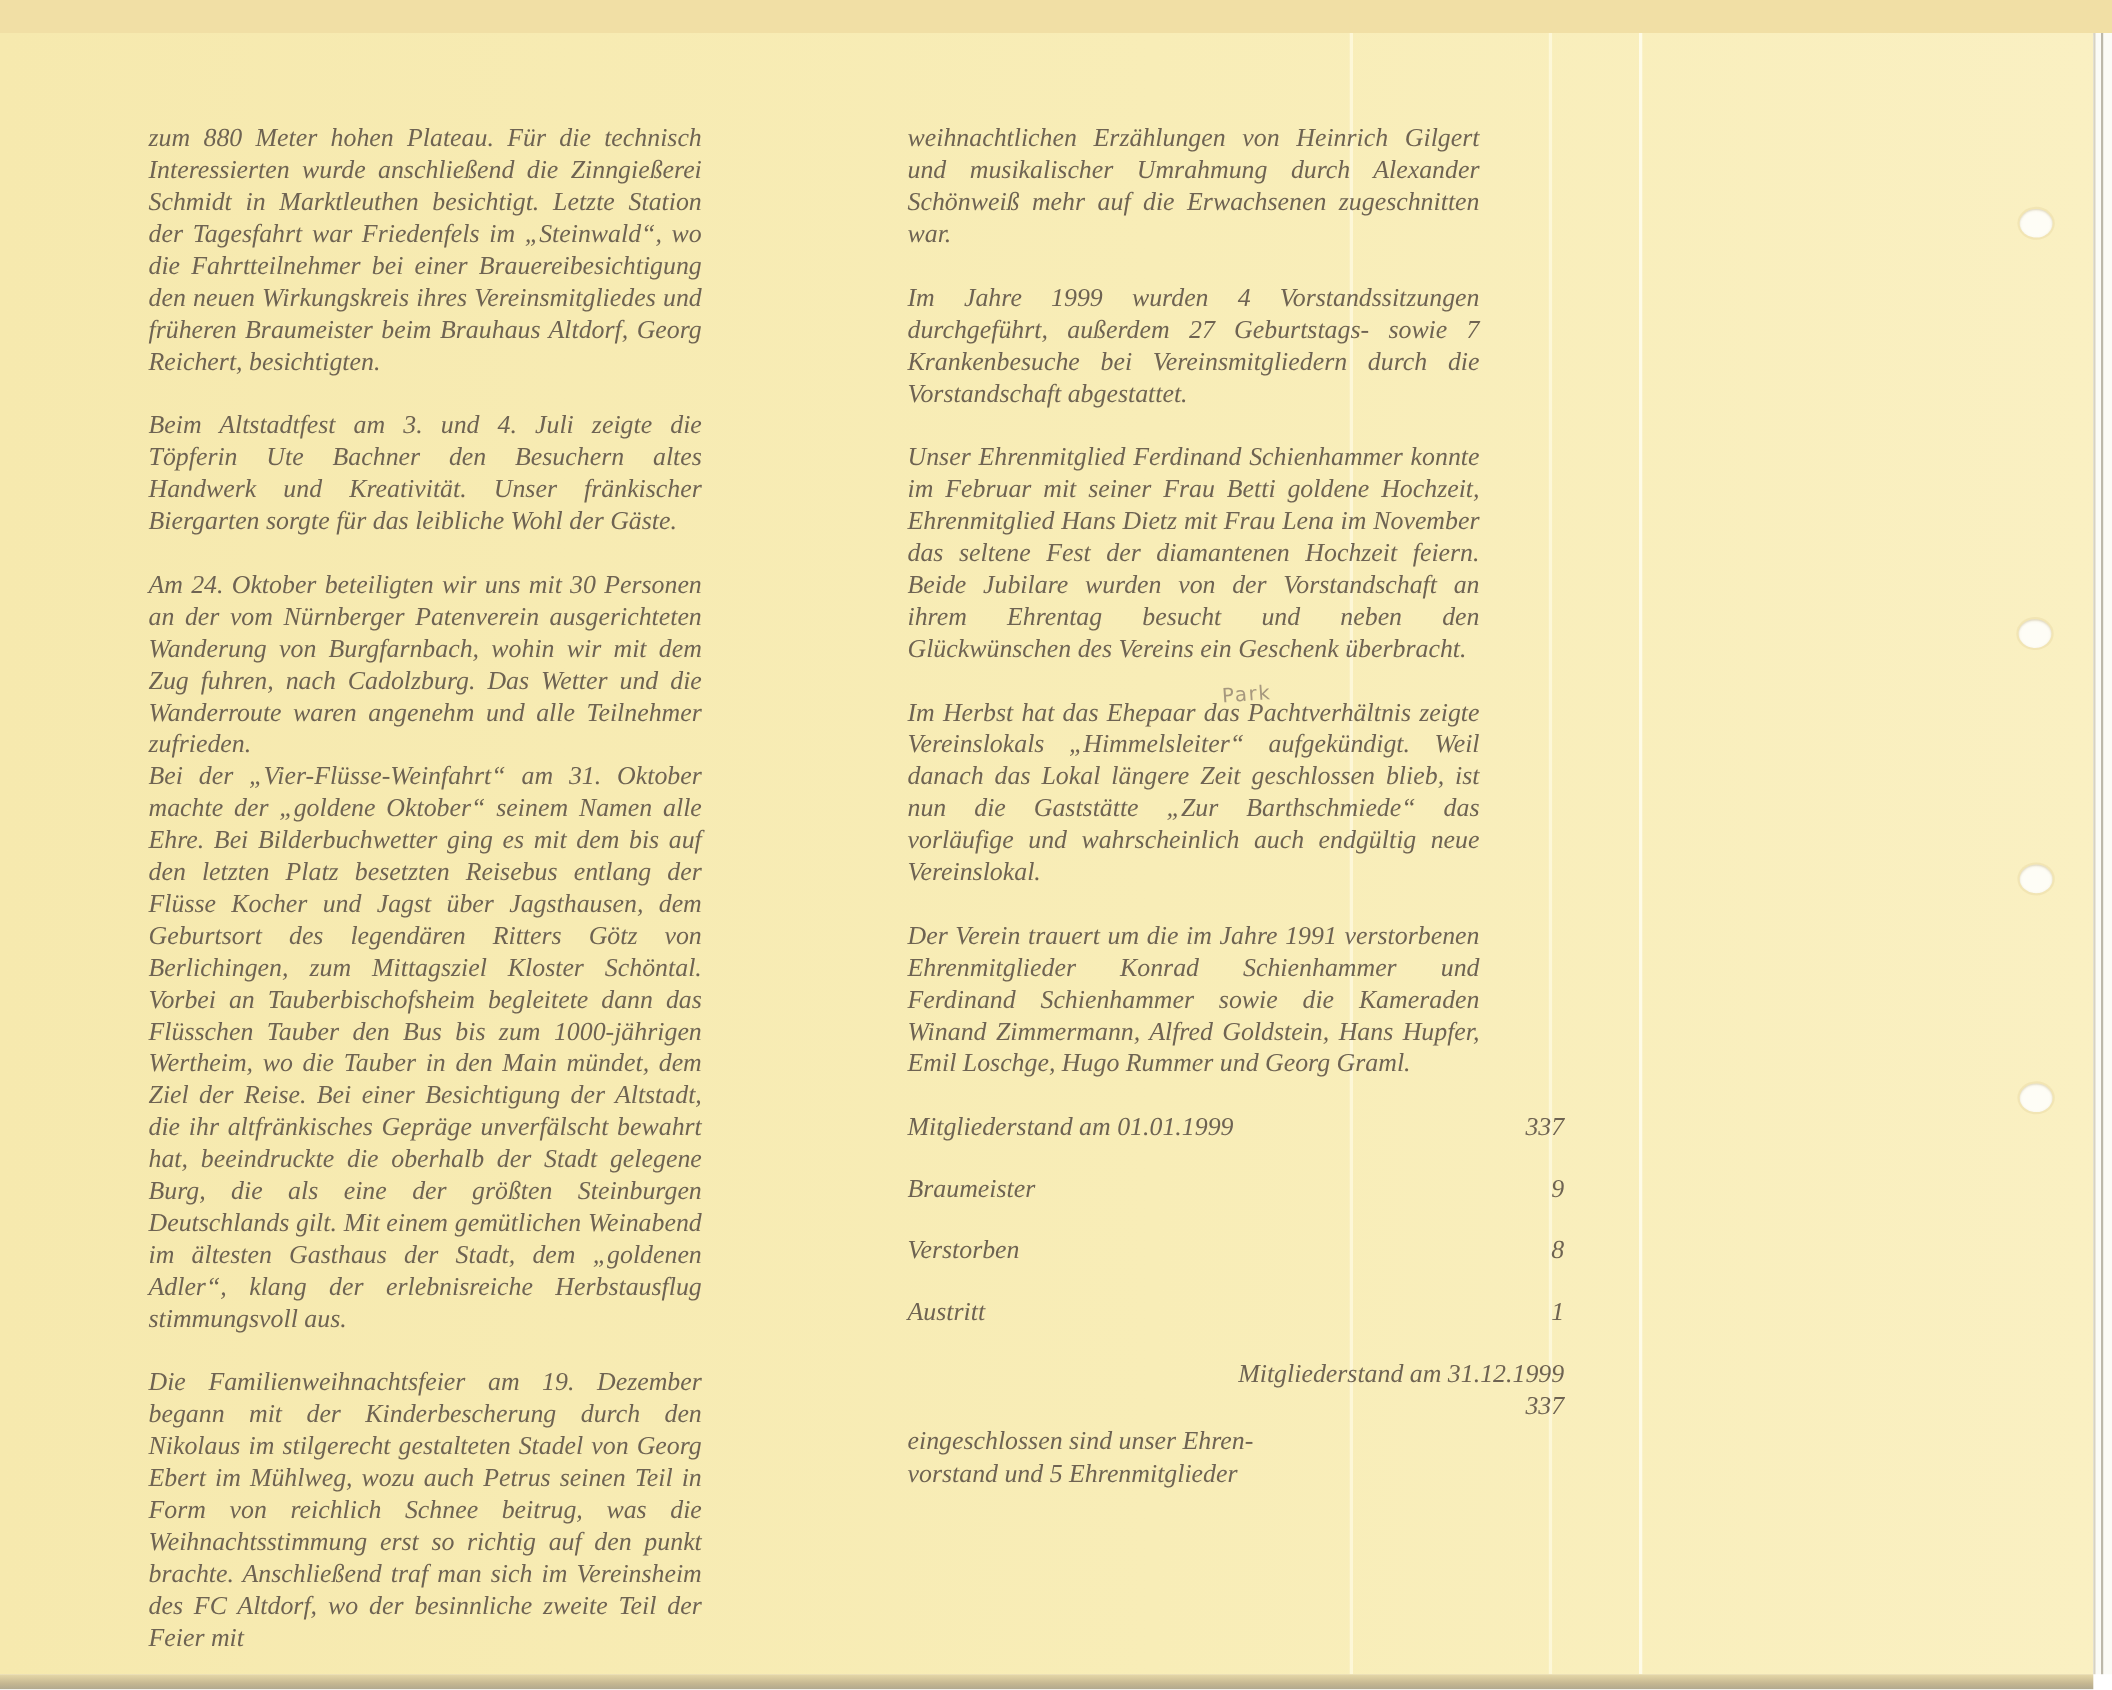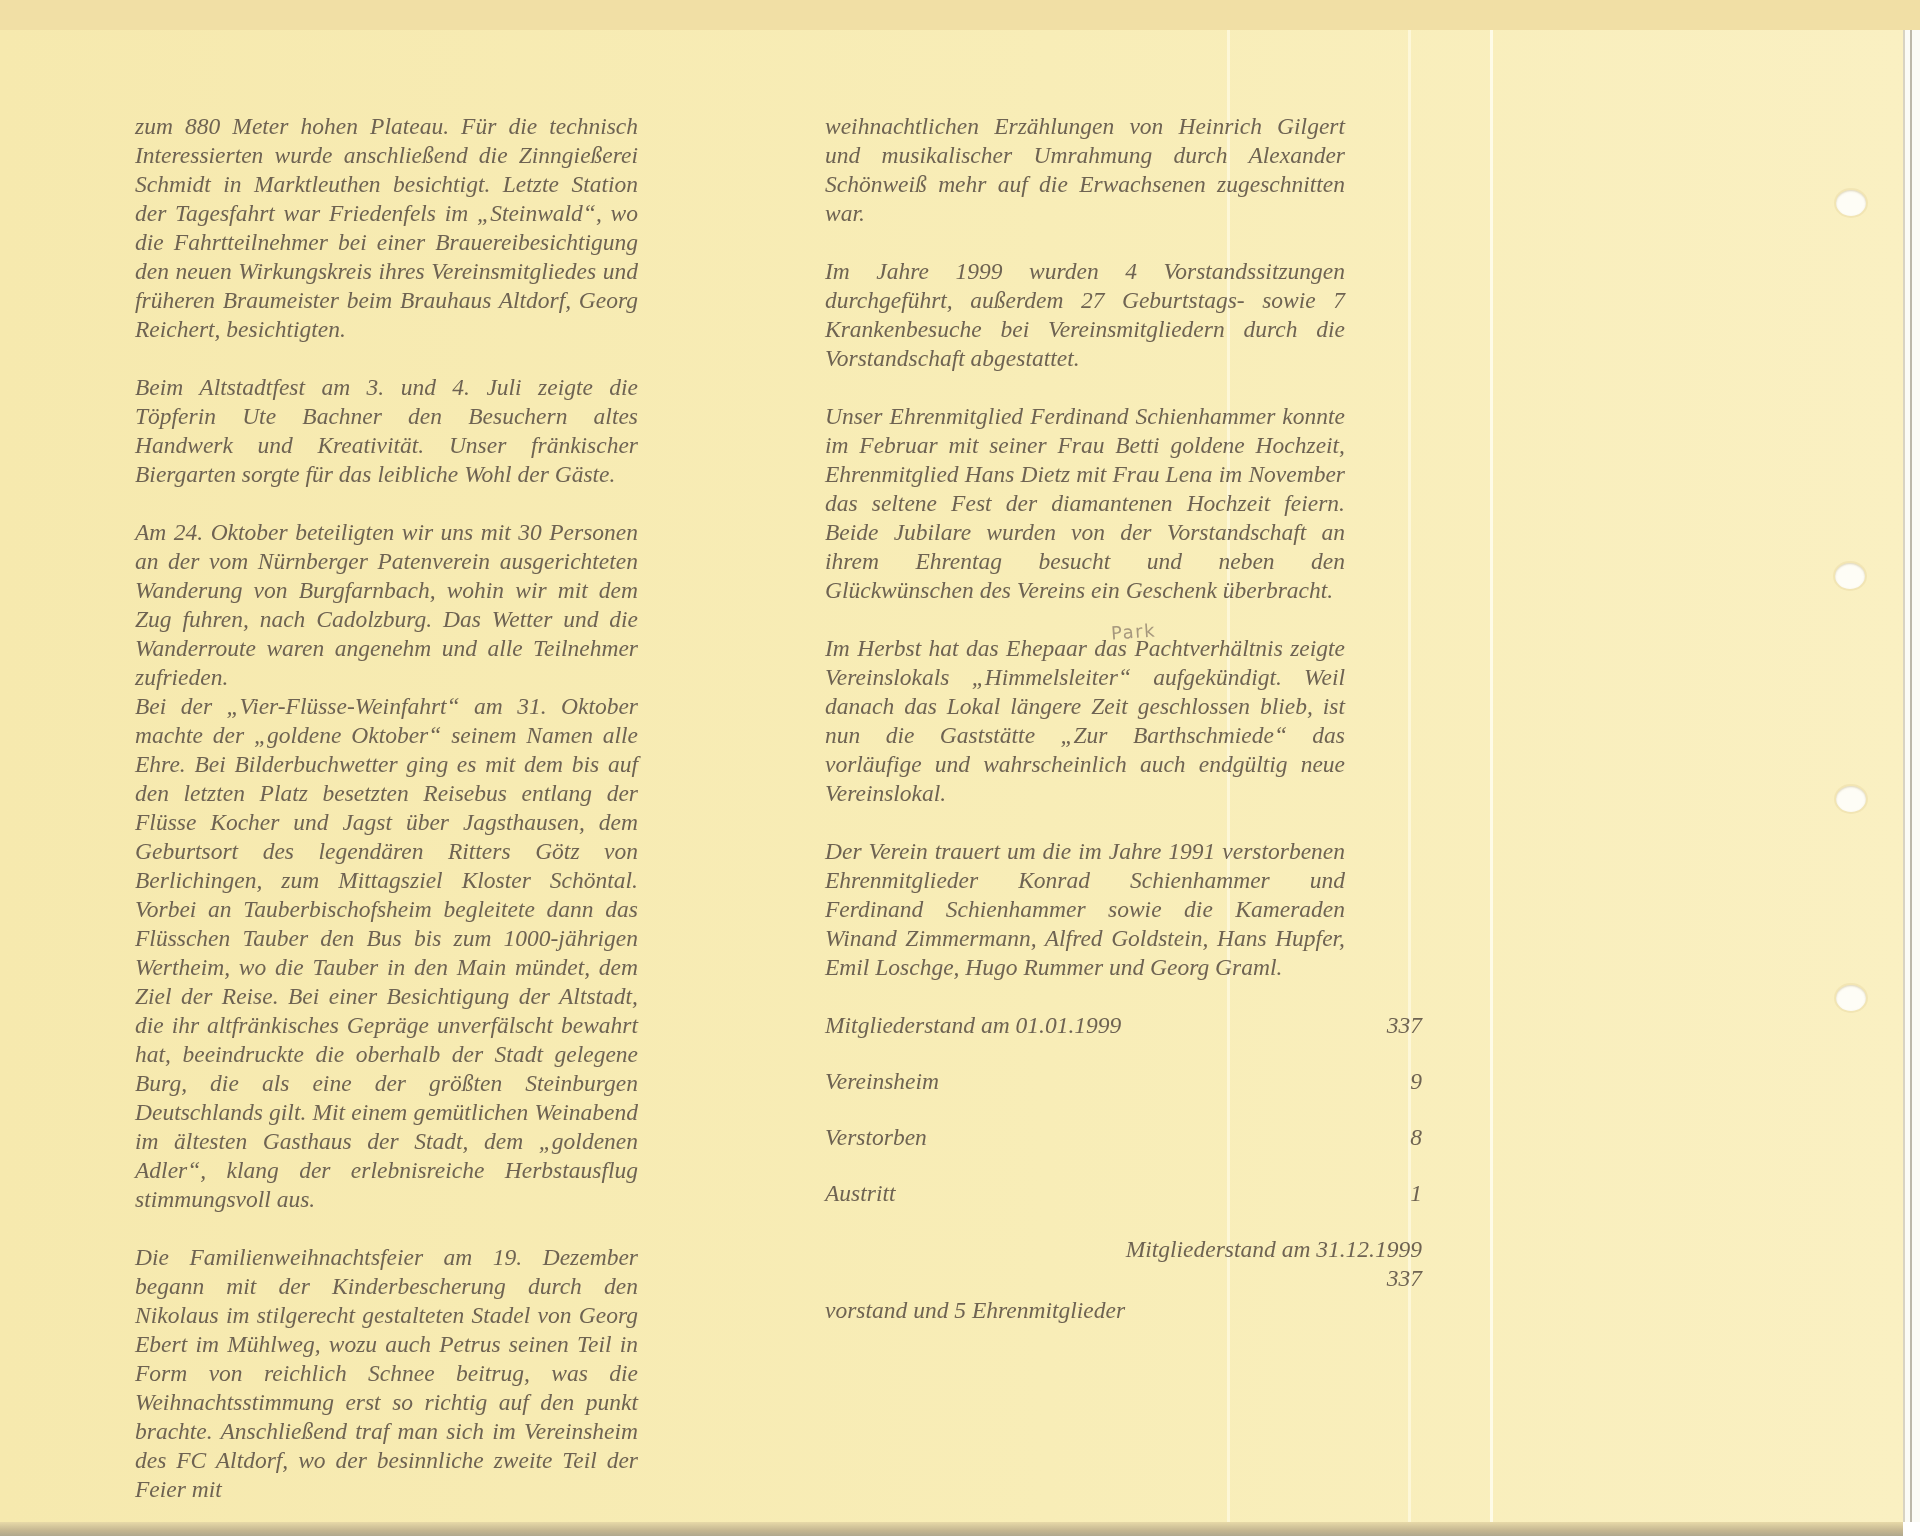--- a/index.html
+++ b/index.html
@@ -161,32 +161,33 @@
     </div>
 
     <p class="para">Der Verein trauert um die im Jahre 1991 verstorbenen Ehrenmitglieder Konrad Schienhammer und Ferdinand Schienhammer sowie die Kameraden Winand Zimmermann, Alfred Goldstein, Hans Hupfer, Emil Loschge, Hugo Rummer und Georg Graml.</p>
 
     <div class="stats">
       <div class="stat-row">
         <span class="stat-label">Mitgliederstand am 01.01.1999</span>
         <span class="stat-value">337</span>
       </div>
       <div class="stat-row">
-        <span class="stat-label">Vereinsheim</span>
+        <span class="stat-label">Braumeister</span>
         <span class="stat-value">9</span>
       </div>
       <div class="stat-row">
         <span class="stat-label">Verstorben</span>
         <span class="stat-value">8</span>
       </div>
       <div class="stat-row">
         <span class="stat-label">Austritt</span>
         <span class="stat-value">1</span>
       </div>
       <div class="stat-row last">
         <span class="stat-label">Mitgliederstand am 31.12.1999</span>
         <span class="stat-value">337</span>
       </div>
+      <div class="note-line">eingeschlossen sind unser Ehren-</div>
       <div class="note-line">vorstand und 5 Ehrenmitglieder</div>
     </div>
   </div>
 
 </div>
 
 </body></html>

